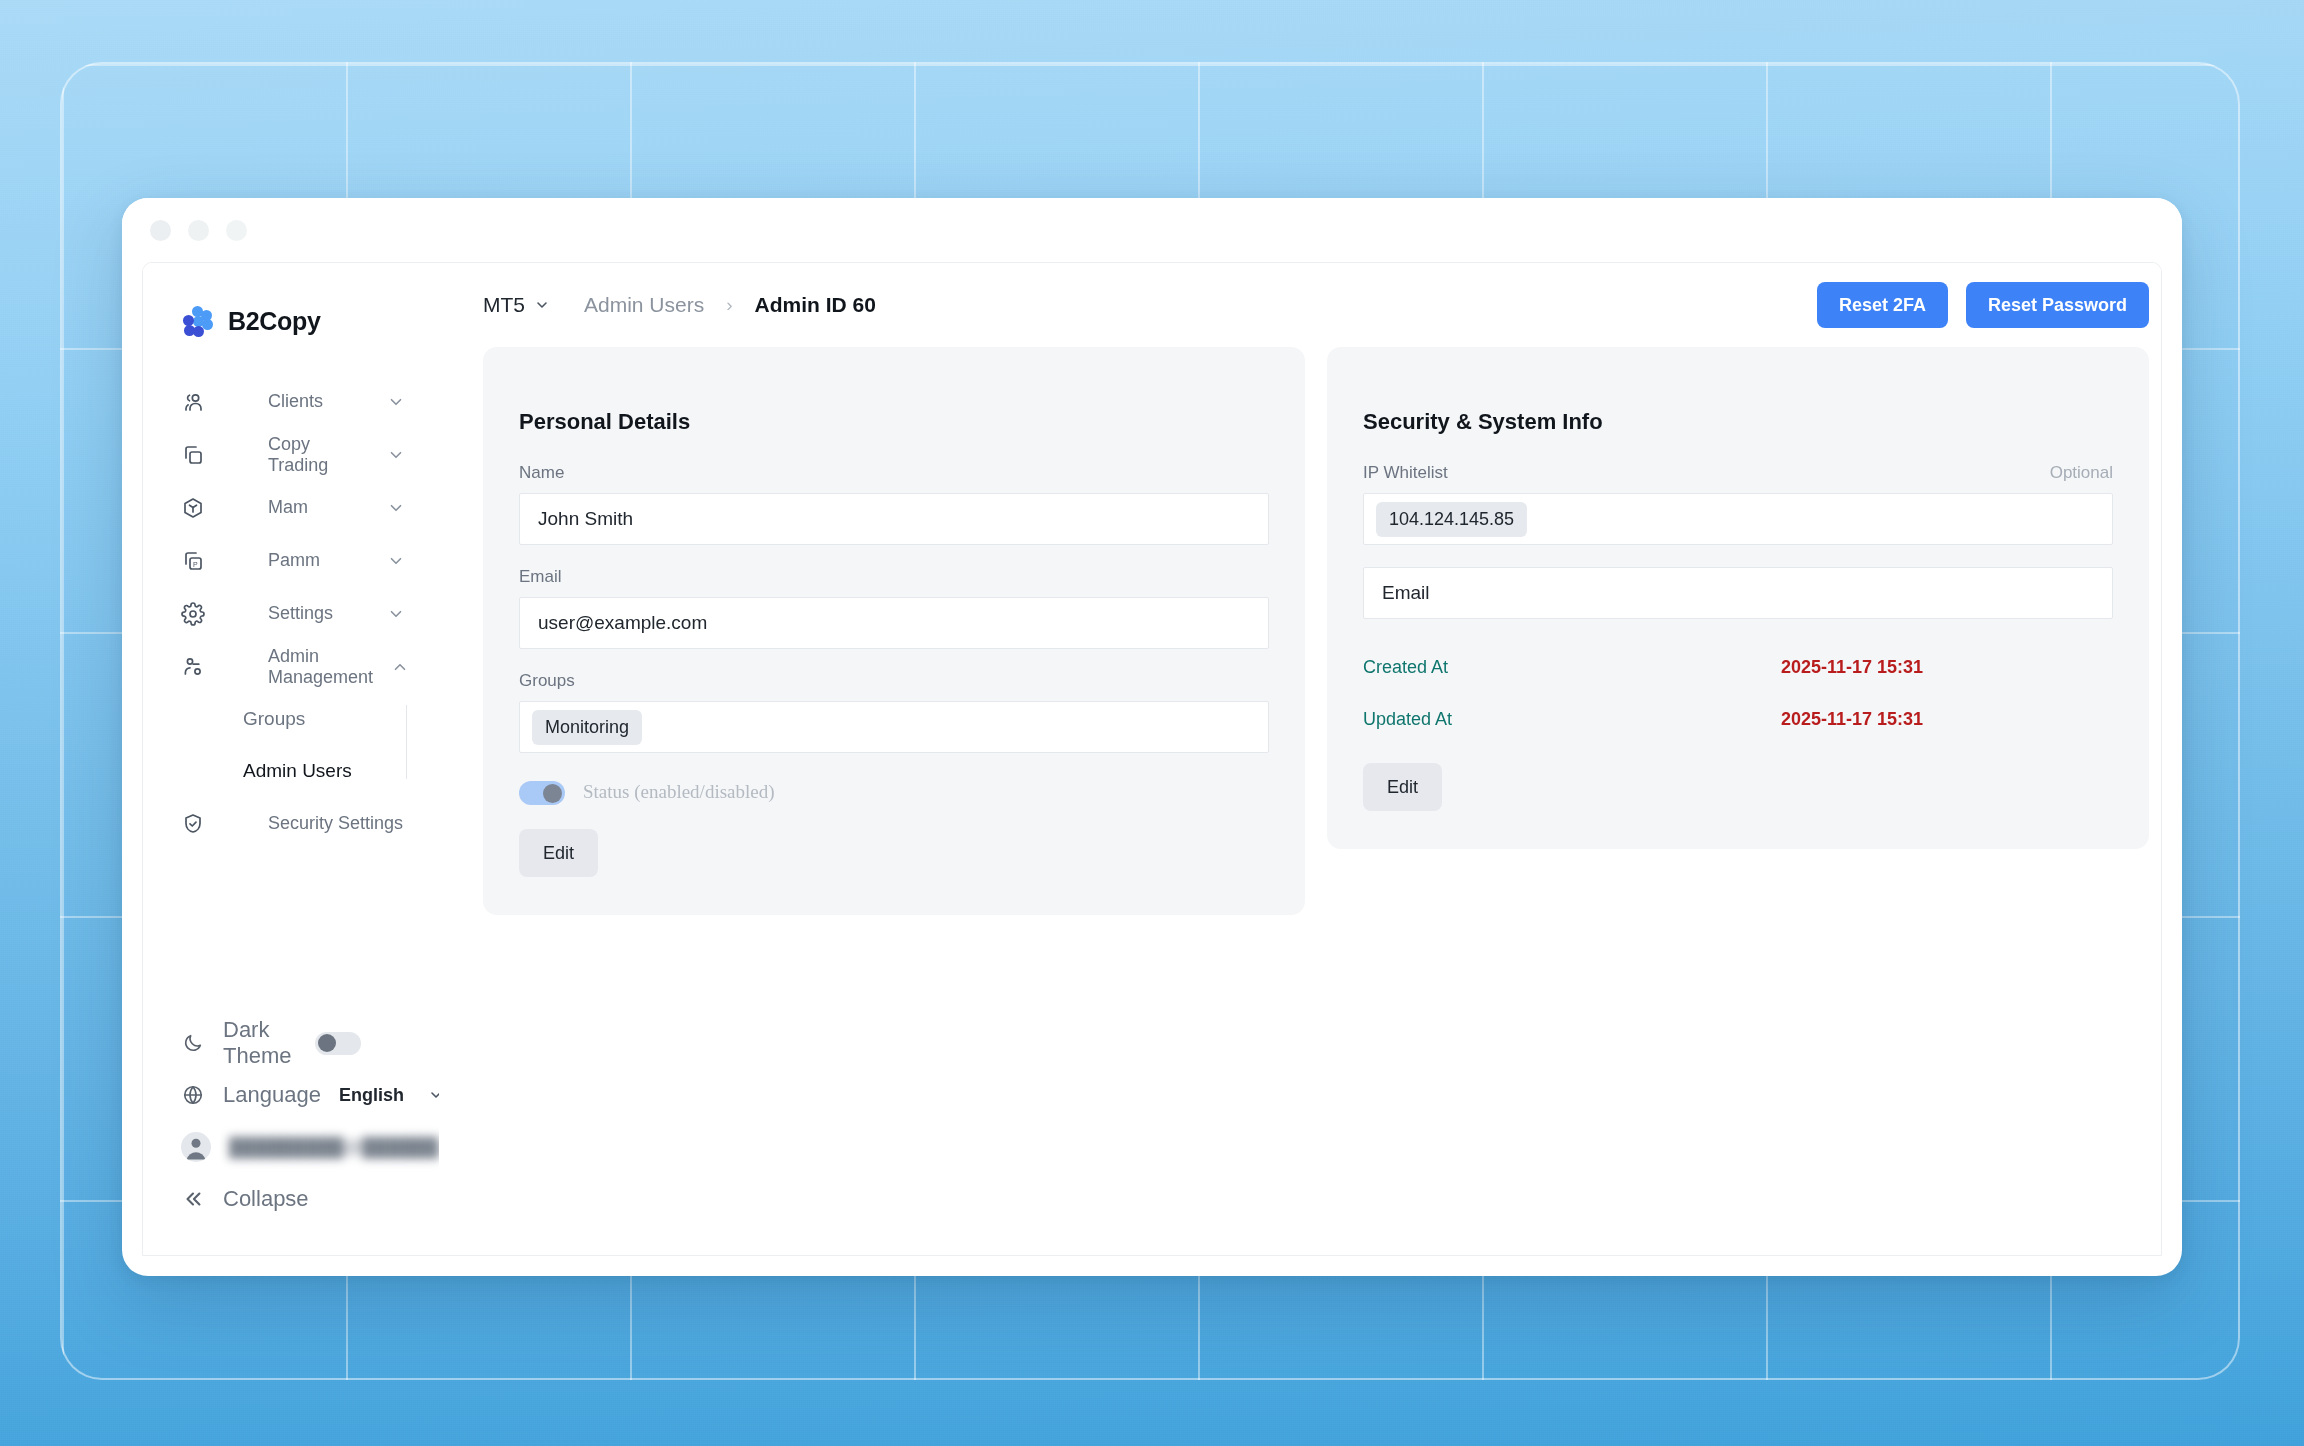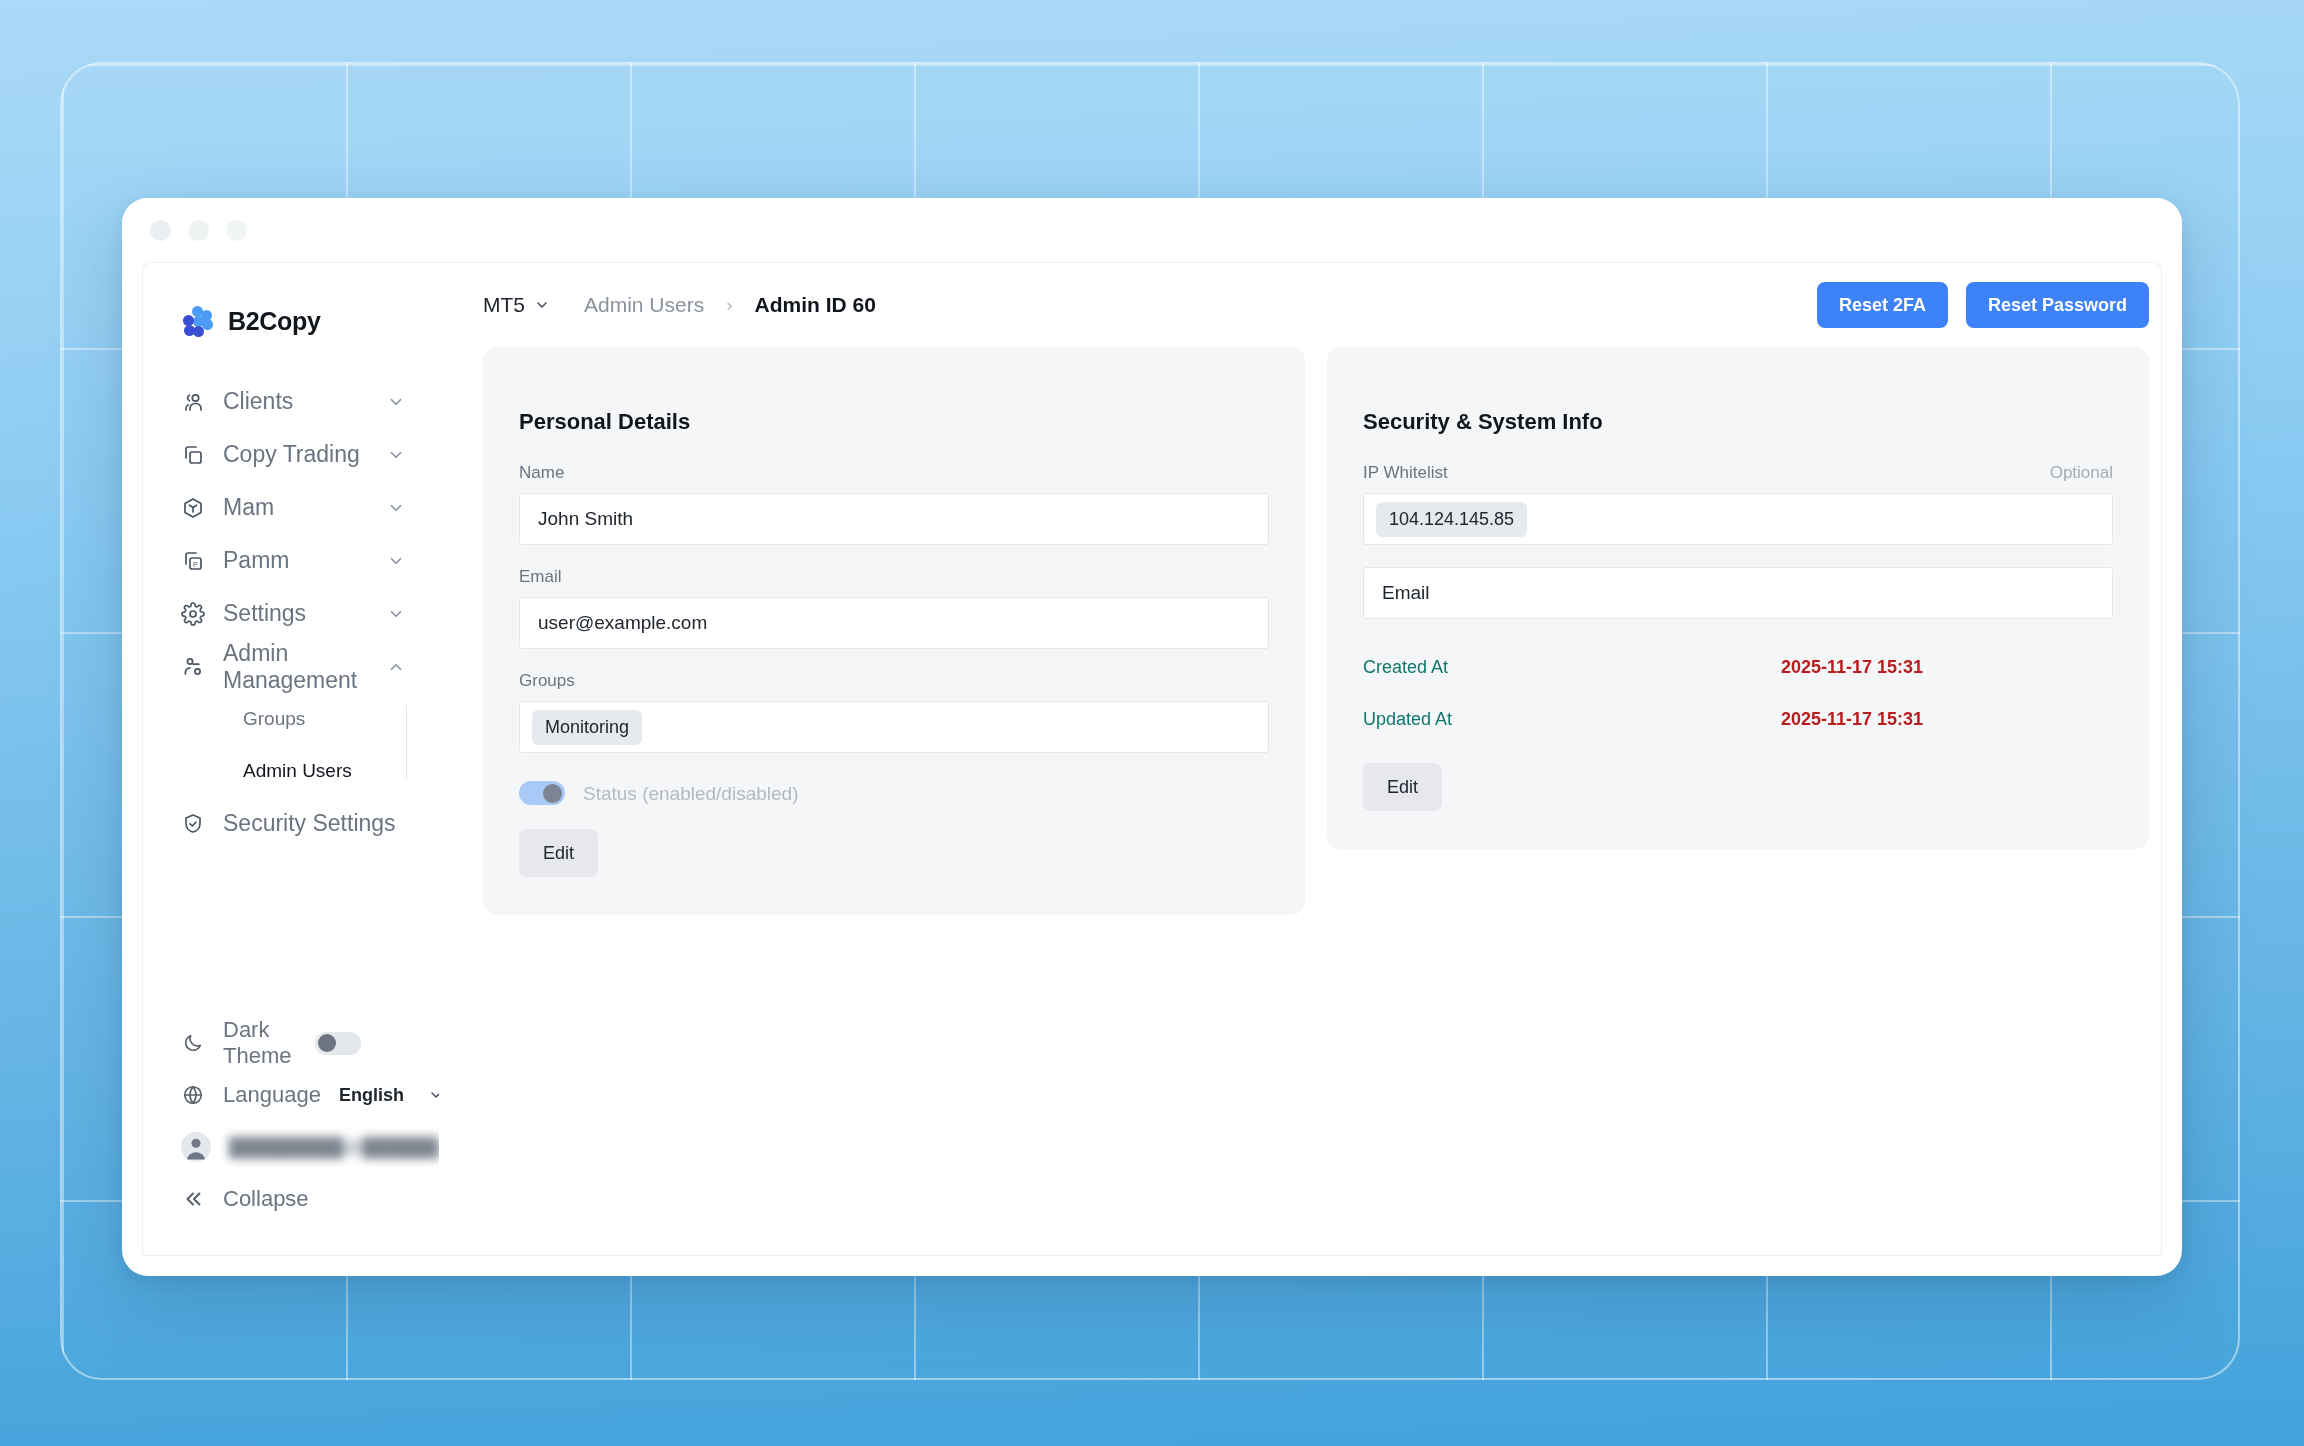--- a/index.html
+++ b/index.html
@@ -108,21 +108,21 @@
   #nav { margin-top: 28px; }
   .navitem {
     display: flex; align-items: center;
     height: 53px;
     padding: 0 34px 0 38px;
     gap: 18px;
     cursor: pointer;
     position: relative;
   }
   .navitem .ico { width: 24px; height: 24px; flex: 0 0 24px; color: #4c5663; display:flex; align-items:center; justify-content:center;}
-  .navitem .lbl { font-size: 23px; color: #6b7480; flex: 1; }
+  .navitem .lbl { font-size: 18px; color: #6b7480; flex: 1; margin-left: 45px; }
   .navitem .chev { width: 18px; height: 18px; color: #8b939e; display:flex; align-items:center; justify-content:center;}
 
   #subnav { position: relative; padding-left: 0; }
   #subnav::after {
     content: "";
     position: absolute;
     right: 32px; top: 12px;
     width: 1px; height: 74px;
     background: #e3e6ea;
   }
@@ -265,22 +265,23 @@
   .input.chipbox { padding: 0 12px; }
   .chip {
     background: #e6e9ee;
     border-radius: 6px;
     padding: 7px 13px;
     font-size: 18px;
     color: #21272f;
   }
 
   .statusrow {
-    display: flex; align-items: flex-end; gap: 18px;
+    display: flex; align-items: flex-start; gap: 18px;
     margin: 28px 0 24px 0;
+    font-family: Liberation Serif, serif;
   }
   .switch-on {
     width: 46px; height: 24px; border-radius: 13px;
     background: #a9c9f6; position: relative; flex: 0 0 46px;
   }
   .switch-on .knob {
     position: absolute; top: 2.5px; right: 3px;
     width: 19px; height: 19px; border-radius: 50%;
     background: #7b8593;
   }

